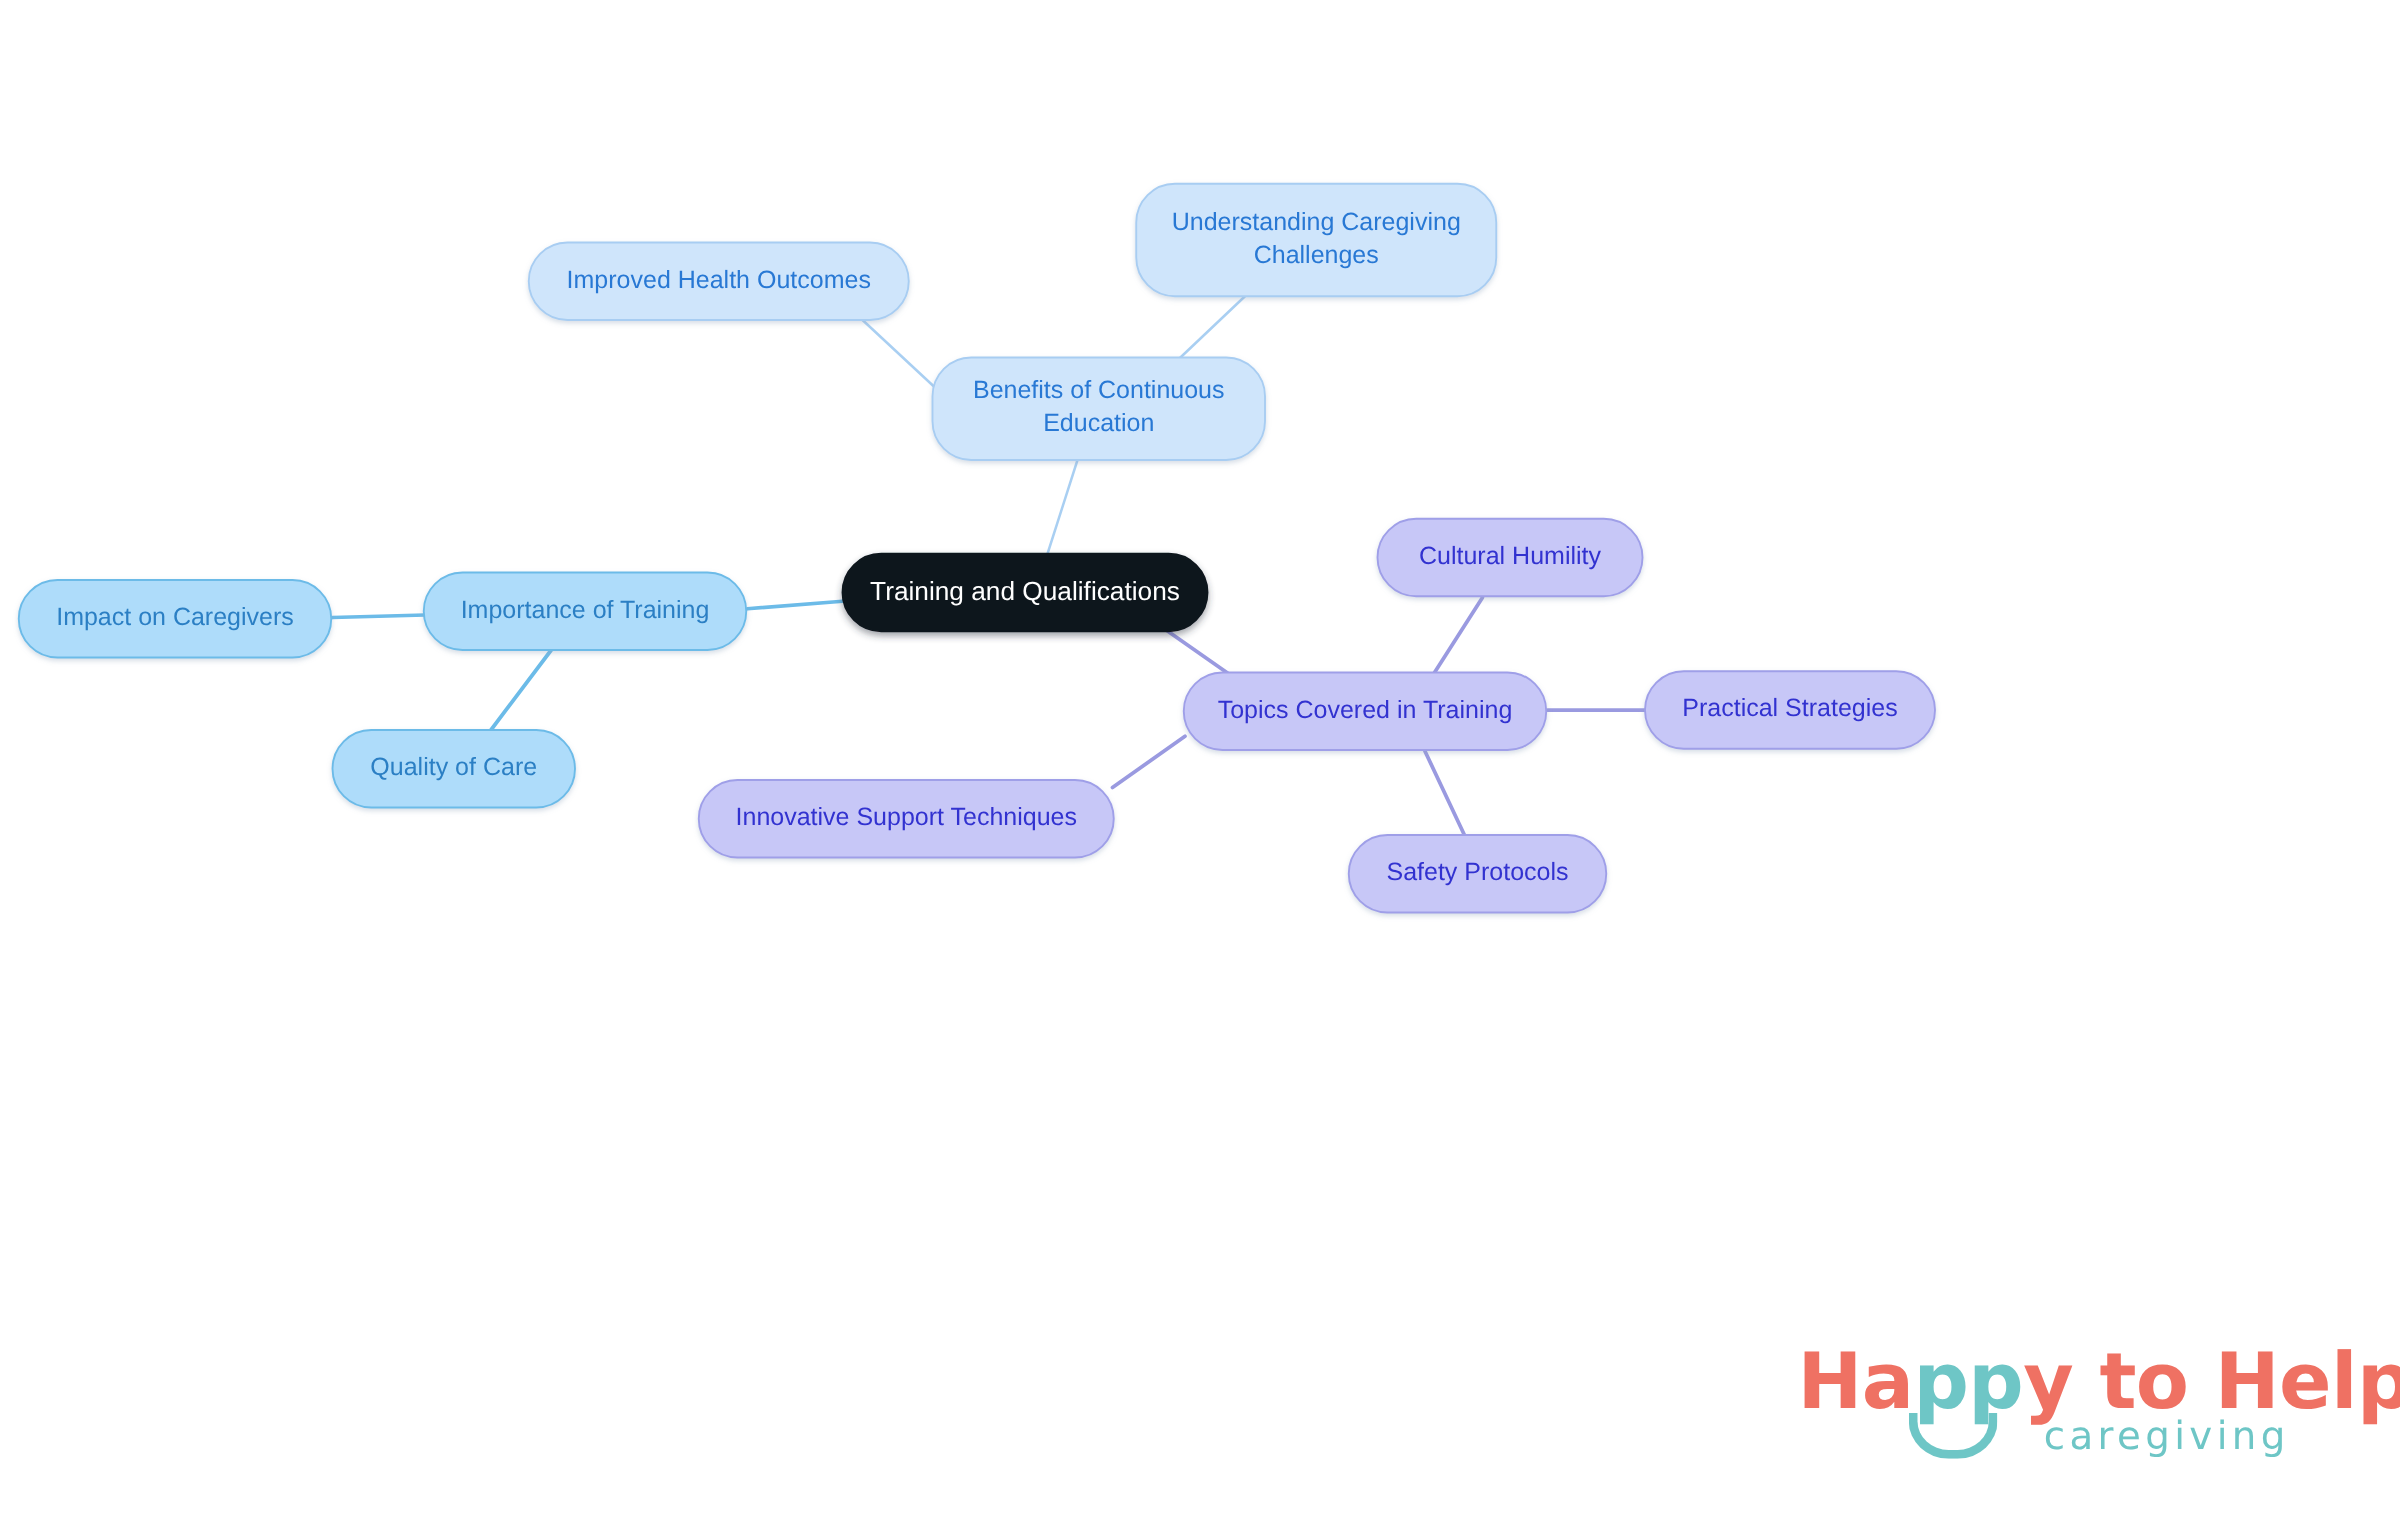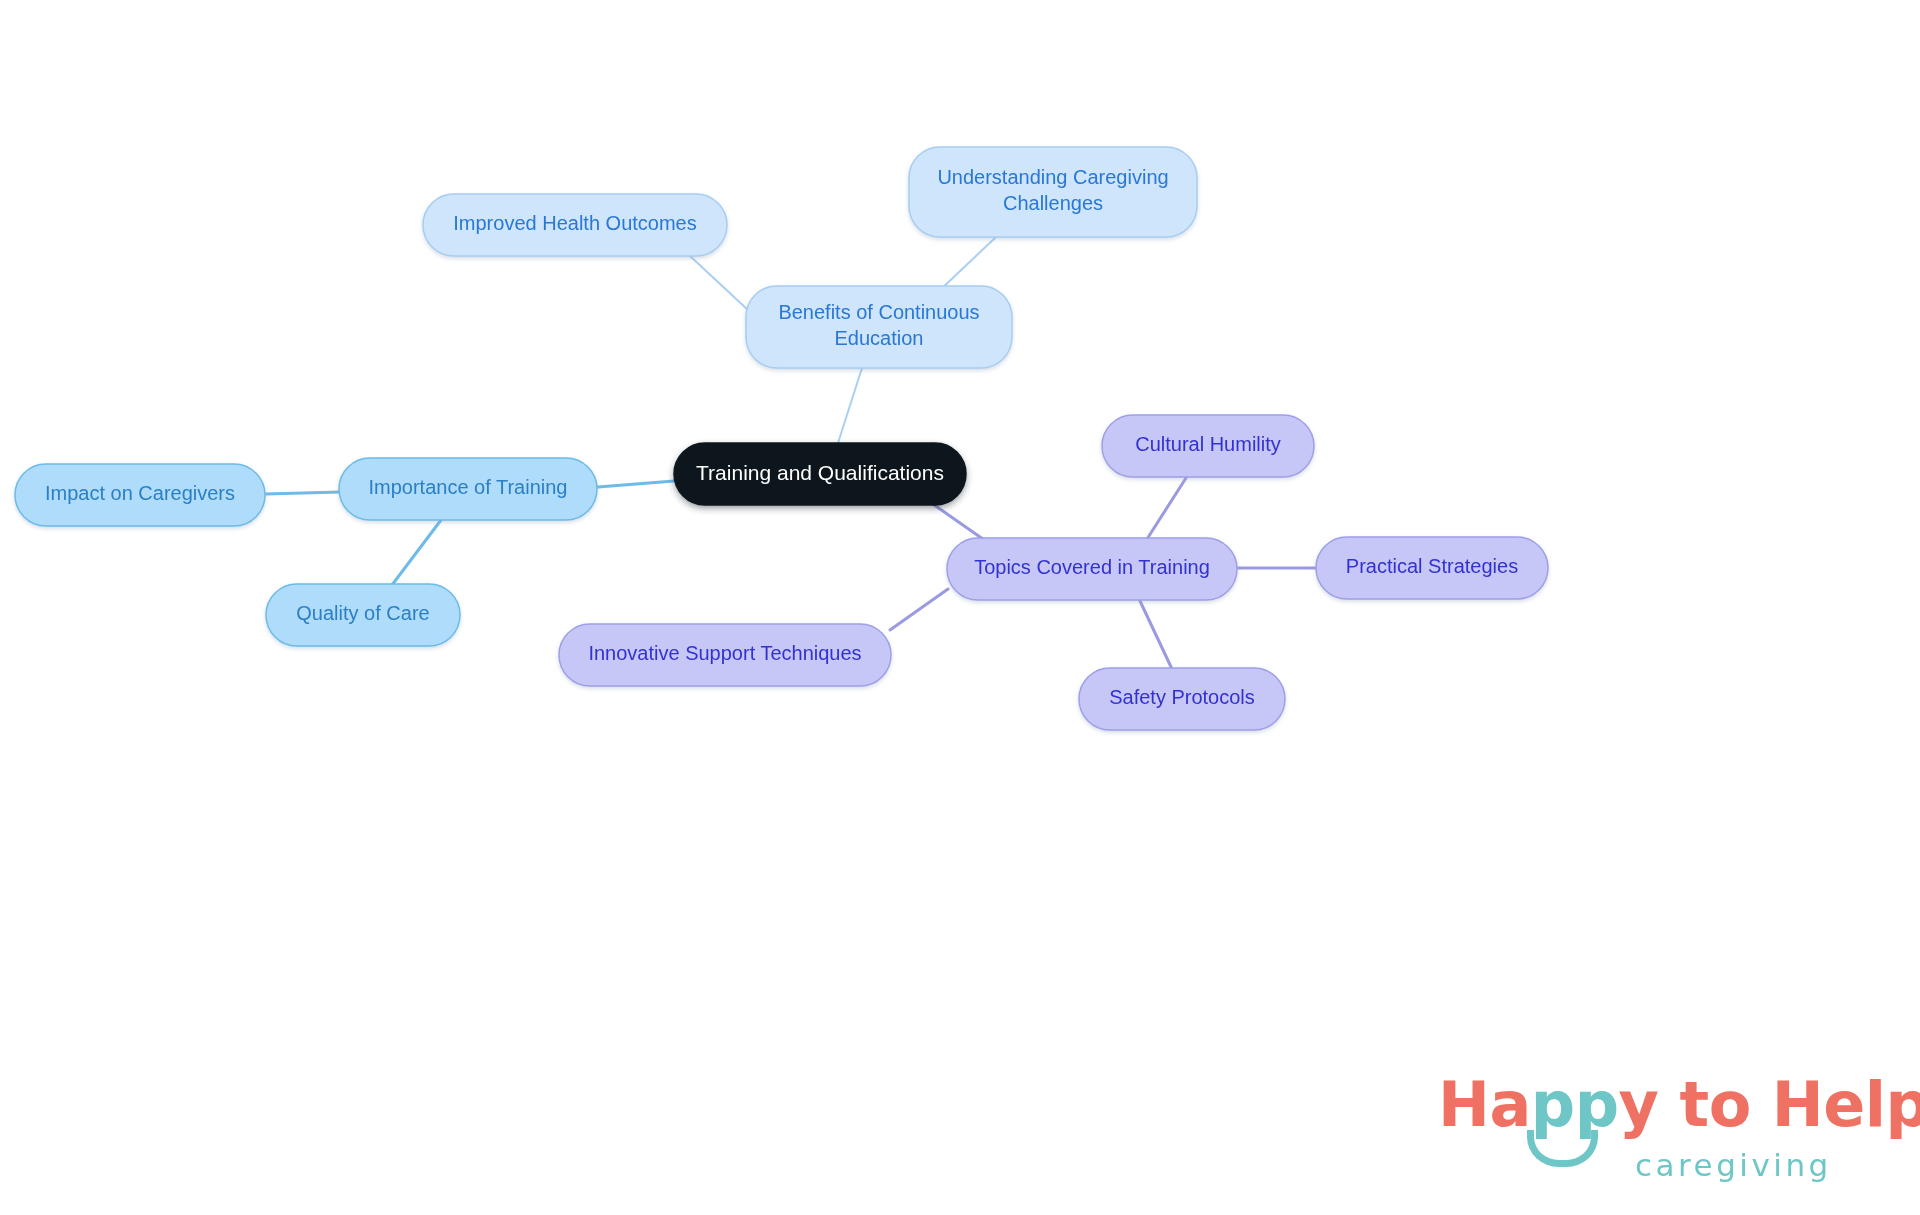--- a/index.html
+++ b/index.html
@@ -62,21 +62,20 @@
   .logo-sub {
     position: absolute;
     left: 197px;
     top: 60px;
     font-family: "DejaVu Sans", sans-serif;
     font-weight: normal;
     font-size: 31px;
     letter-spacing: 3.5px;
     line-height: 1;
     white-space: nowrap;
-    margin-top: 16px;
   }
   .logo-smile {
     position: absolute;
     left: 89px;
     top: 56px;
     width: 57px;
     height: 30px;
     border: 7px solid #6ec6c6;
     border-top: none;
     border-bottom-left-radius: 32px 30px;

